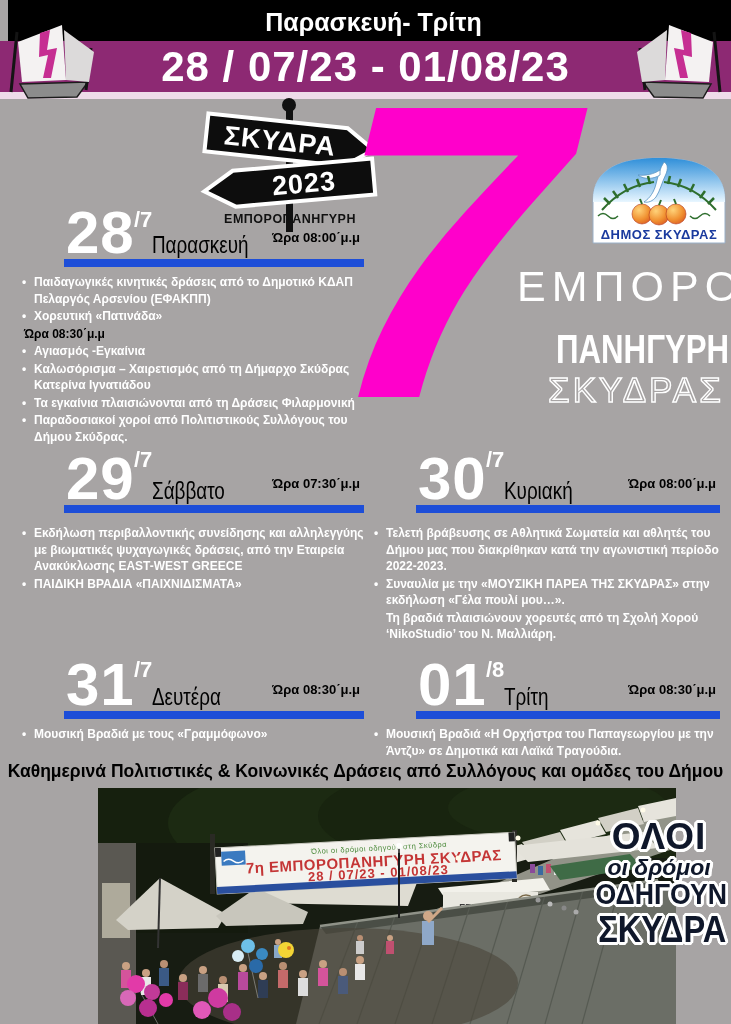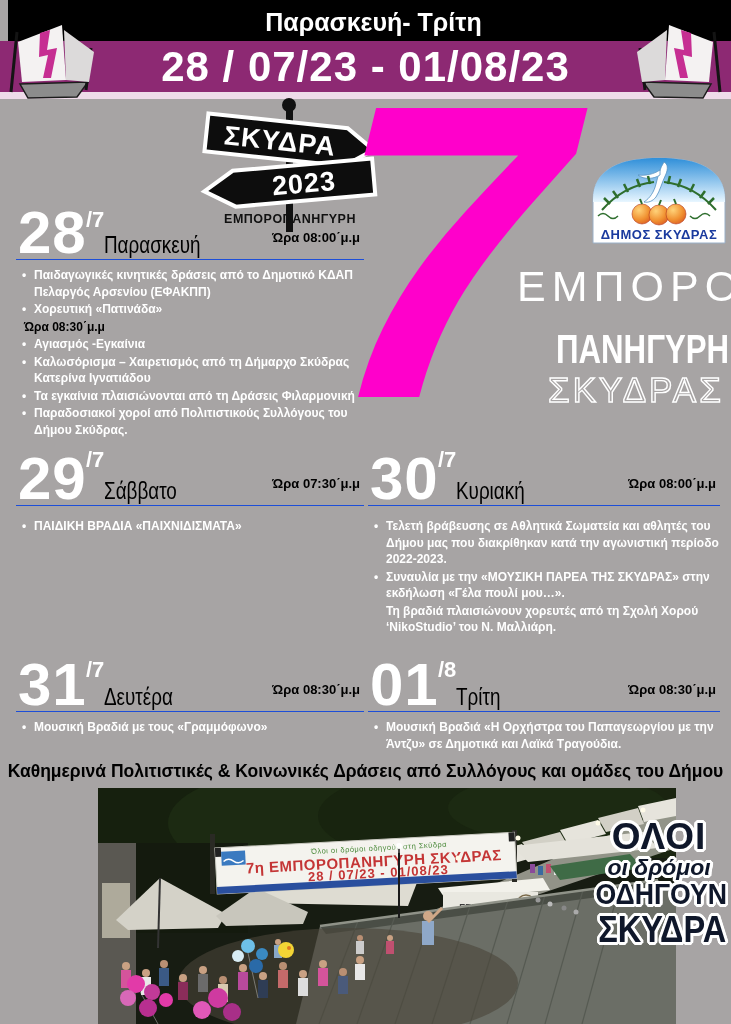--- a/index.html
+++ b/index.html
@@ -19,21 +19,21 @@
   
   .seven{position:absolute;left:330px;top:42px;font-size:420px;line-height:1;font-weight:bold;
          font-style:italic;color:#ff00cb;transform:skewX(-3deg);z-index:1;}
   .t1{position:absolute;left:517px;top:262px;font-size:43px;color:#fff;letter-spacing:6px;z-index:2;}
   .t2{position:absolute;left:556px;top:327px;font-size:40px;font-weight:bold;color:#fff;
       transform:scaleX(.78);transform-origin:left top;z-index:2;}
   .t3{position:absolute;left:546px;top:370px;z-index:2;}
   .logo{position:absolute;left:590px;top:154px;width:138px;height:92px;z-index:3;}
   
   .sec{position:absolute;}
-  .shead{position:relative;border-bottom:1px solid #1d4ed8;}
+  .shead{position:relative;border-bottom:8px solid #1d4ed8;margin-left:48px;}
   .dnum{position:absolute;left:2px;bottom:2px;font-size:60px;line-height:0.78;font-weight:bold;color:#fff;letter-spacing:1px;}
   .dsup{position:absolute;left:70px;top:-2px;font-size:22px;font-weight:bold;color:#fff;}
   .dname{position:absolute;left:88px;bottom:0;font-size:23px;color:#000;transform:scaleX(.82);transform-origin:left bottom;white-space:nowrap;}
   .dtime{position:absolute;right:4px;bottom:14px;font-size:13px;font-weight:bold;color:#000;}
   ul.events{list-style:none;margin:7px 0 0;padding:0 0 0 6px;}
   ul.events li{position:relative;padding-left:12px;color:#fff;font-weight:bold;font-size:12px;line-height:16.5px;margin-bottom:1px;}
   ul.events li.b::before{content:"•";position:absolute;left:0;}
   ul.events li.time{color:#000;padding-left:2px;}
   
   .note{position:absolute;top:761px;left:0;width:731px;text-align:center;color:#000;font-weight:bold;font-size:17.5px;}
@@ -151,20 +151,21 @@
   </div>
 
   <div class="sec" style="left:16px;top:449px;width:348px">
     <div class="shead" style="height:56px">
       <span class="dnum">29</span>
       <span class="dsup">/7</span>
       <span class="dname">Σάββατο</span>
       <span class="dtime">Ώρα 07:30΄μ.μ</span>
     </div>
     <ul class="events" style="margin-top:12px">
+      <li class="b">Εκδήλωση περιβαλλοντικής συνείδησης και αλληλεγγύης με βιωματικές ψυχαγωγικές δράσεις,  από την Εταιρεία Ανακύκλωσης EAST-WEST GREECE</li>
       <li class="b">ΠΑΙΔΙΚΗ ΒΡΑΔΙΑ «ΠΑΙΧΝΙΔΙΣΜΑΤΑ»</li>
     </ul>
   </div>
 
   <div class="sec" style="left:368px;top:449px;width:352px">
     <div class="shead" style="height:56px">
       <span class="dnum">30</span>
       <span class="dsup">/7</span>
       <span class="dname">Κυριακή</span>
       <span class="dtime">Ώρα 08:00΄μ.μ</span>

